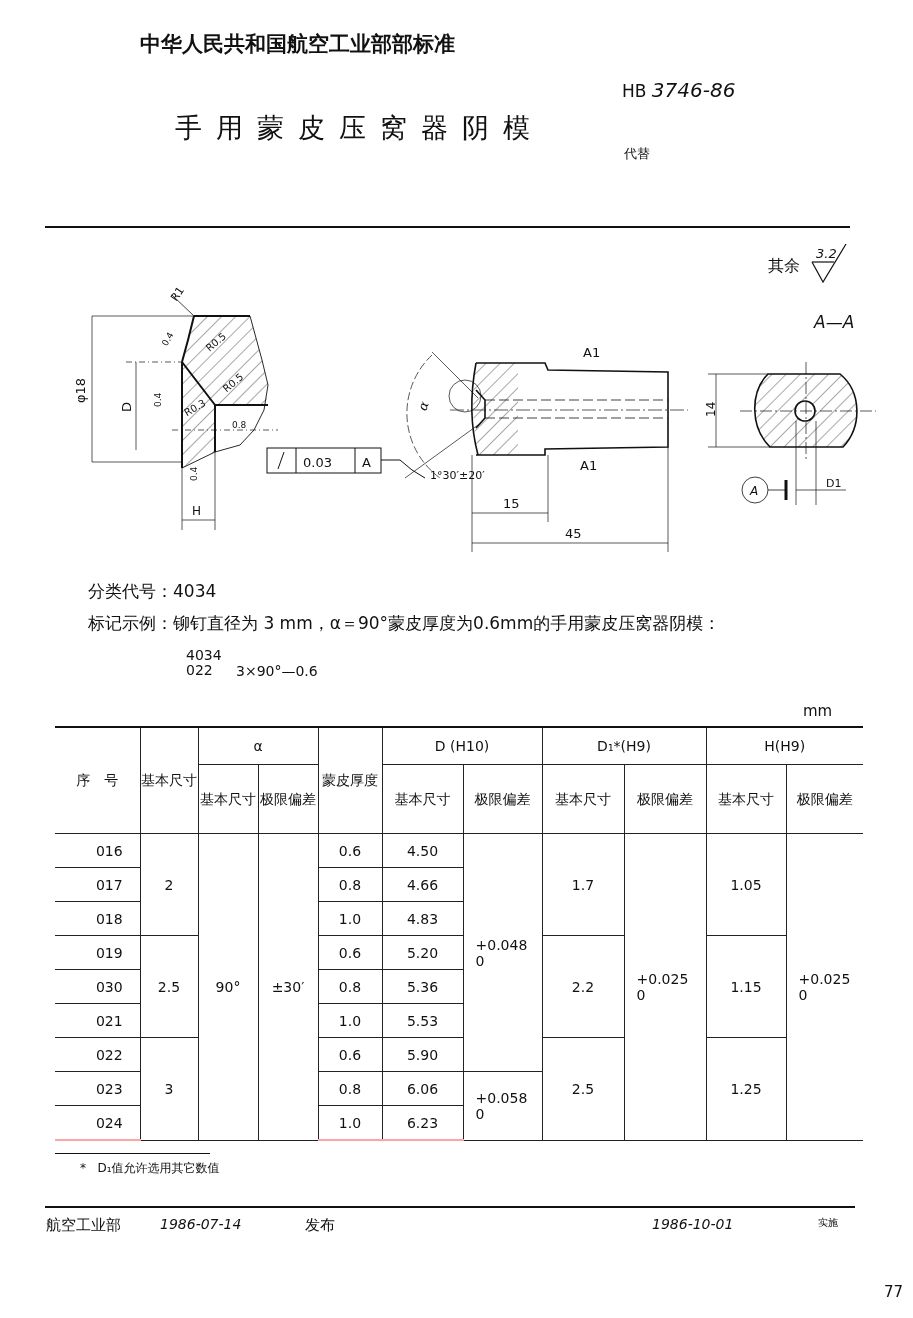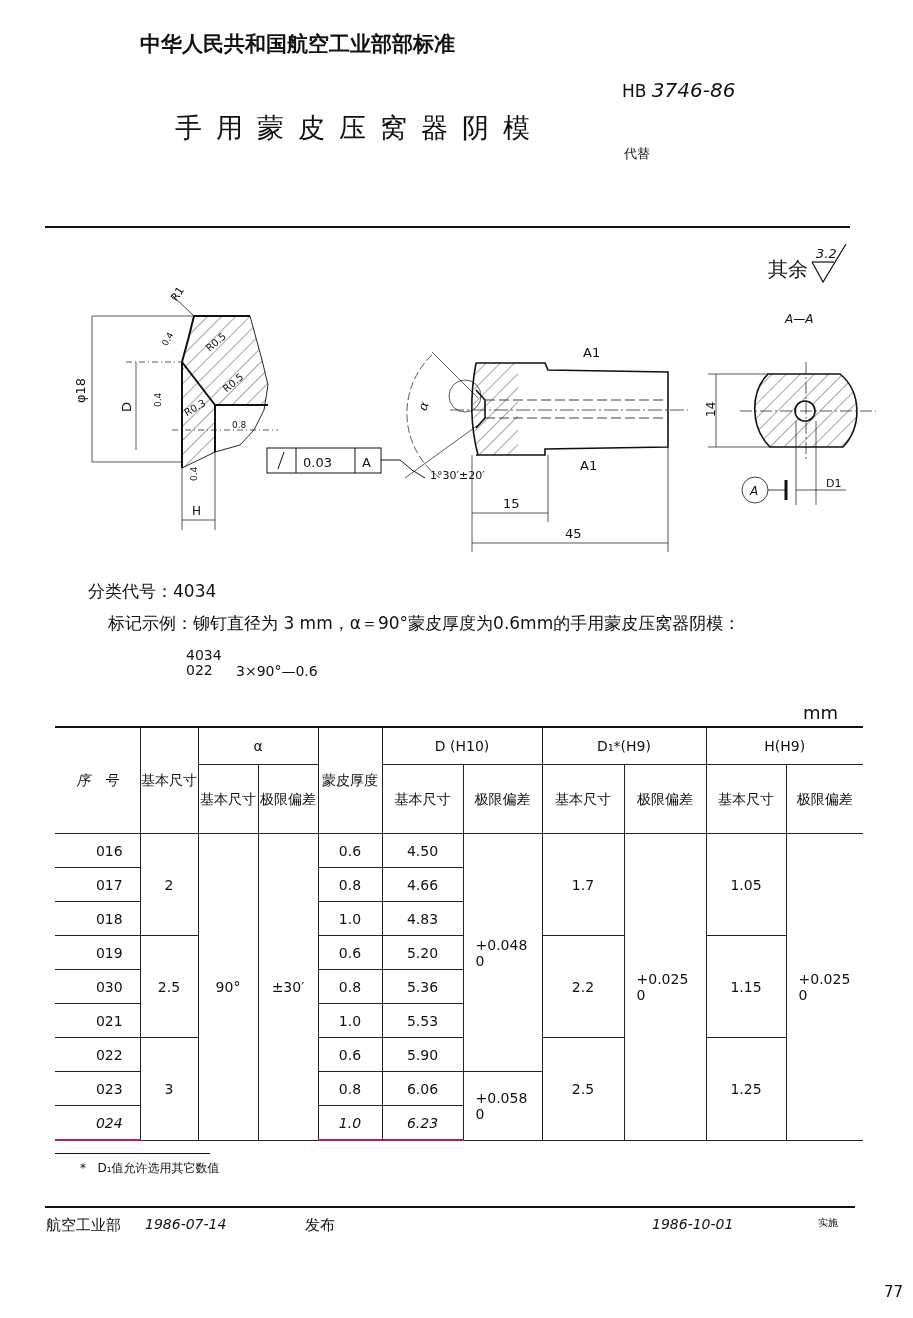--- a/index.html
+++ b/index.html
@@ -5,47 +5,47 @@
   html, body { margin:0; padding:0; background:#fff; }
   body { width:913px; height:1318px; position:relative; overflow:hidden;
          font-family:"DejaVu Sans", sans-serif; color:#111; }
   .abs { position:absolute; }
   .std-org { left:140px; top:30px; font-size:21px; font-weight:bold; letter-spacing:0px; }
   .title { left:175px; top:110px; font-size:27px; letter-spacing:14px; font-family:Liberation Mono, monospace; }
   .std-no { left:622px; top:78px; font-size:17px; }
   .std-no .big { font-style:italic; font-size:20px; }
   .replace { left:624px; top:145px; font-size:13px; }
   .topline { left:45px; top:226px; width:805px; height:2px; background:#111; }
-  .rough { left:768px; top:256px; font-size:20px; }
-  .aa { left:785px; top:312px; font-size:12px; font-style:italic;text-align:center; }
+  .rough { left:768px; top:256px; font-size:16px; }
+  .aa { left:814px; top:312px; font-size:17px; font-style:italic;text-align:center; }
   svg.draw { position:absolute; left:0; top:0; }
   .meta { left:88px; font-size:17px; }
   .meta1 { top:580px; }
-  .meta2 { top:612px;margin-left:20px; }
+  .meta2 { top:612px; }
   .meta3 { left:186px; top:648px; font-size:14px; line-height:15px; }
   .meta3b { left:236px; top:663px; font-size:14px; }
-  .unit { left:803px; top:702px; font-size:18px; }
+  .unit { left:803px; top:702px; font-size:15px; }
   table.data { position:absolute; left:55px; top:726px; width:808px; border-collapse:collapse;
                font-size:14px; }
   table.data td, table.data th { border:1px solid #222; text-align:center; padding:0; font-weight:normal; }
   table.data th { font-size:14px; line-height:19px; }
   table.data tr.h1 th { height:36px; }
   table.data tr.h2 th { height:68px;margin-left:46px; }
   table.data td { height:33px; }
   table.data td.first { border-left:none; text-align:center; padding-left:24px; }
-  table.data th.first { border-left:none;font-style:italic; }
+  table.data th.first { border-left:none; }
   table.data td.last, table.data th.last { border-right:none; }
   table.data tr:first-child th { border-top:2px solid #111; }
-  table.data tr.lastrow td { border-bottom:2px solid #be185d;font-style:italic; }
+  table.data tr.lastrow td { border-bottom:2px solid #fca5a5; }
   .tol { text-align:left !important; padding-left:12px !important; line-height:16px; }
   .footnote { left:80px; top:1160px; font-size:12px; }
   .footnote-line { left:55px; top:1153px; width:155px; height:1px; background:#111; }
   .botline { left:45px; top:1206px; width:810px; height:2px; background:#111; }
   .foot-org { left:46px; top:1216px; font-size:15px; }
-  .foot-date1 { left:145px; top:1216px; font-size:14px; font-style:italic; }
+  .foot-date1 { left:160px; top:1216px; font-size:14px; font-style:italic; }
   .foot-pub { left:305px; top:1216px; font-size:15px; }
   .foot-date2 { left:652px; top:1216px; font-size:14px; font-style:italic; }
   .foot-impl { left:818px; top:1216px; font-size:10px; }
   .pagenum { left:884px; top:1283px; font-size:15px;text-align:right; }
 </style>
 </head>
 <body>
 
 <div class="abs std-org">中华人民共和国航空工业部部标准</div>
 <div class="abs title">手用蒙皮压窝器阴模</div>

